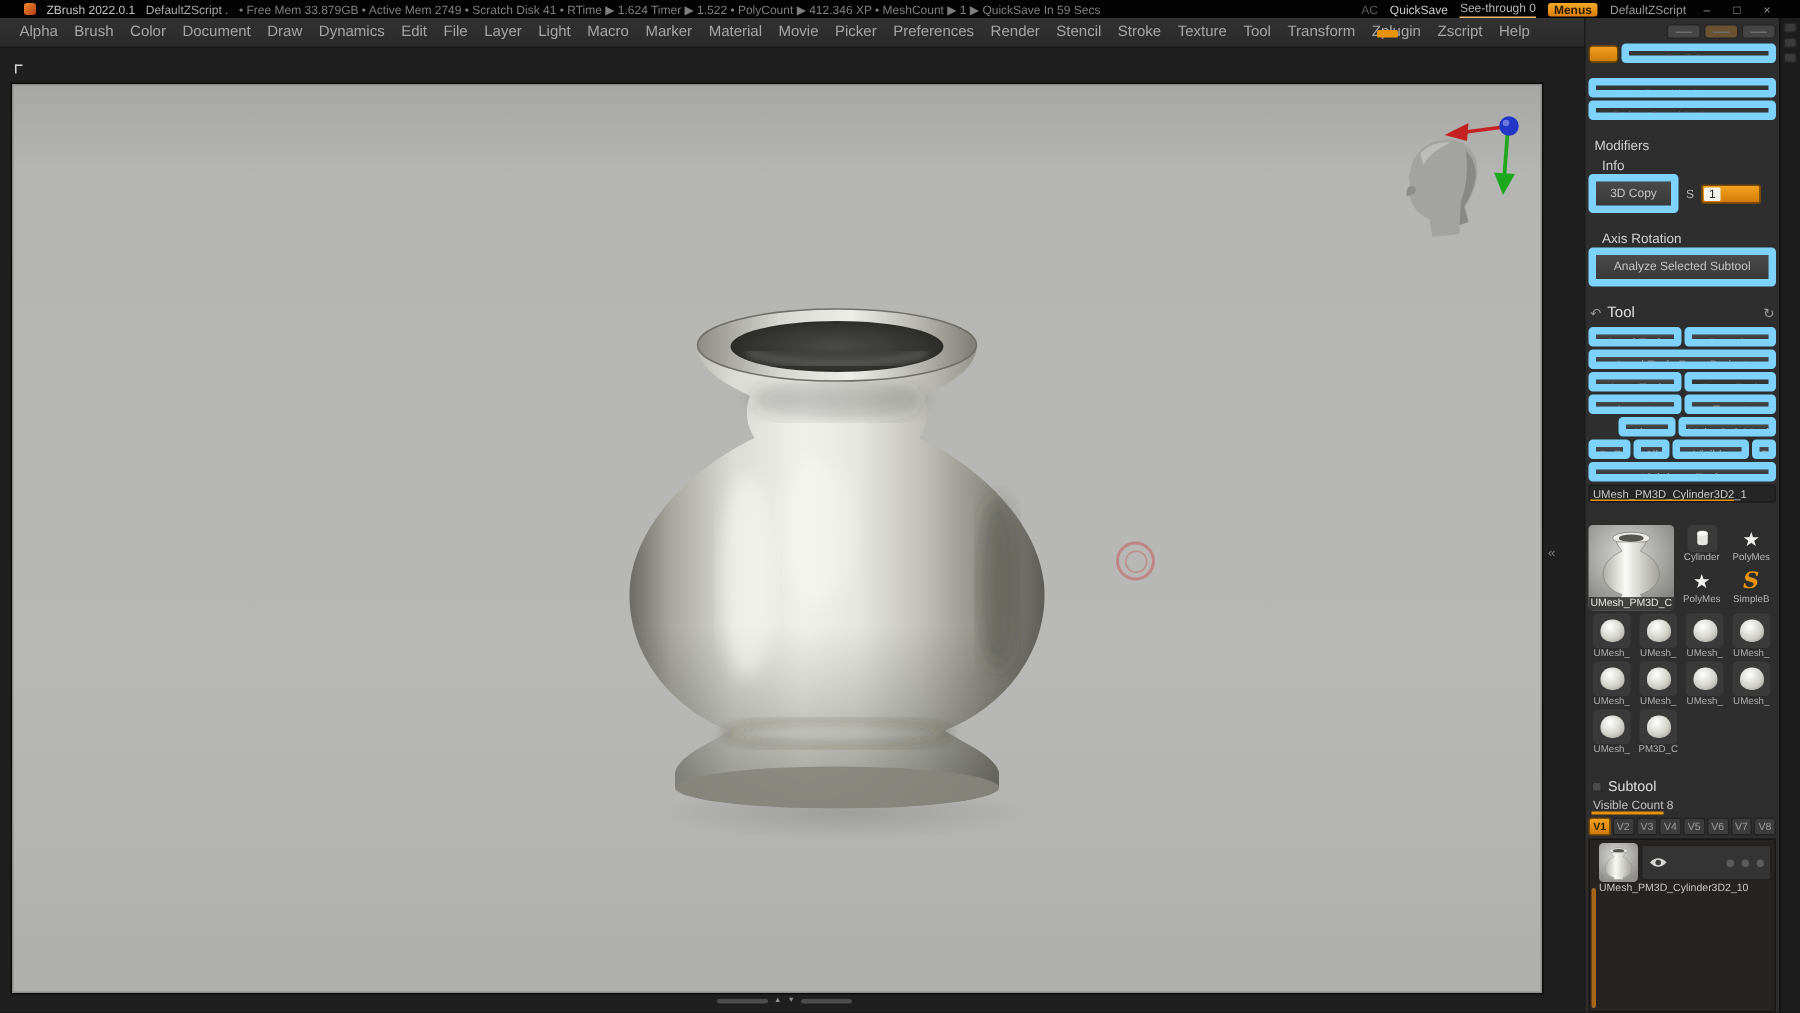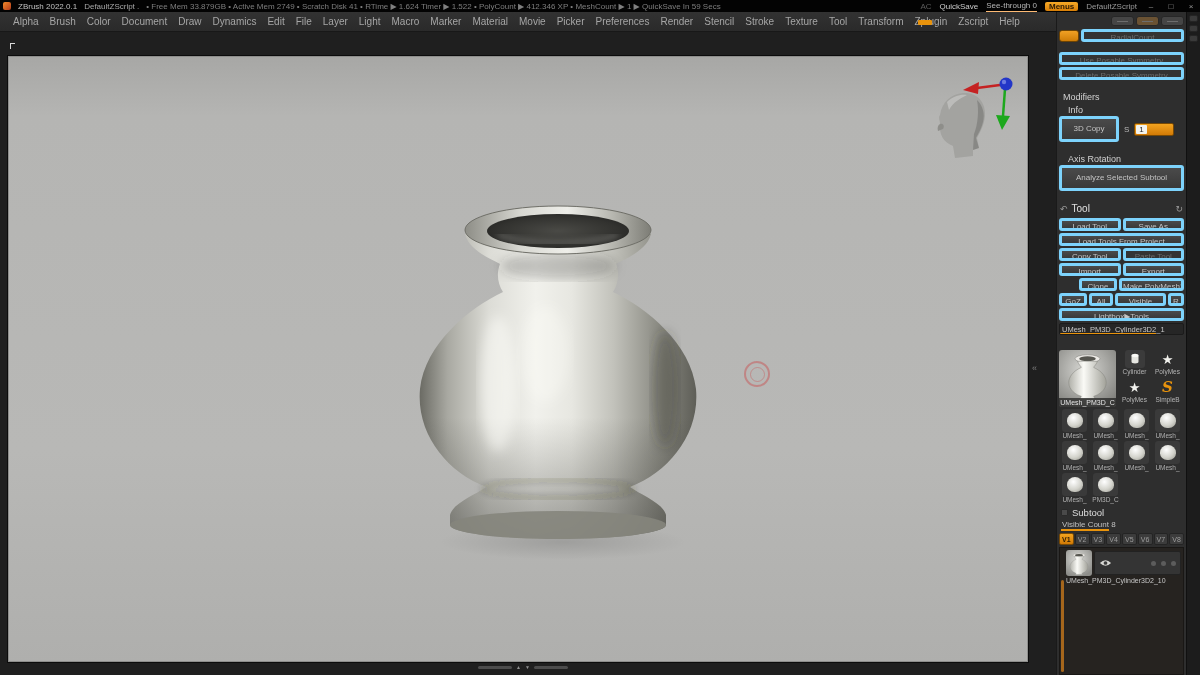--- a/index.html
+++ b/index.html
@@ -1,20 +1,20 @@
 <!DOCTYPE html>
 <html><head>
 <meta charset="utf-8">
 <style>
   *{margin:0;padding:0;box-sizing:border-box;}
   html,body{width:1200px;height:675px;overflow:hidden;background:#141414;font-family:"Liberation Sans",sans-serif;}
   #app{position:relative;width:1200px;height:675px;background:#1f1f1f;}
 
   
-  .titlebar{position:absolute;left:0;top:0;width:1200px;height:12px;background:#030303;display:flex;align-items:center;padding:0 3px;gap:7px;font-size:8px;color:#8f8f8f;white-space:nowrap;}
+  .titlebar{position:absolute;left:0;top:0;width:1200px;height:12px;background:#030303;display:flex;align-items:center;padding:0 16px;gap:7px;font-size:8px;color:#8f8f8f;white-space:nowrap;}
   .zb-logo{width:8px;height:8px;border-radius:2px;background:linear-gradient(135deg,#f08a2a,#b43a1a);flex:0 0 auto;}
   .tb-app{color:#c0c0c0;}
   .tb-proj{color:#a8a8a8;}
   .tb-stats{color:#7f7f7f;overflow:hidden;text-overflow:ellipsis;}
   .tb-right{margin-left:auto;display:flex;align-items:center;gap:8px;}
   .tb-ac{color:#5d5d5d;}
   .tb-qs{color:#cdcdcd;}
   .tb-see{color:#b5b5b5;border-bottom:1px solid #fdba74;padding-bottom:1px;}
   .tb-menus{background:linear-gradient(#f6a927,#d87f08);color:#2b1a03;border-radius:2px;padding:0 4px;height:9px;line-height:9px;font-weight:bold;}
   .tb-script{color:#9a9a9a;}
@@ -39,21 +39,21 @@
   .bottom-scroll{position:absolute;left:478px;top:665px;display:flex;align-items:center;gap:4px;}
   .bottom-scroll .bar{width:34px;height:3px;background:#4c4c4c;border-radius:2px;}
   .bottom-scroll .arr{font-size:5px;color:#909090;line-height:5px;}
 
   
   .right-panel{position:absolute;left:1056px;top:12px;width:130px;height:663px;background:#2e2e2e;border-left:1px solid #1a1a1a;display:flex;flex-direction:column;padding:2px 2px 0 2px;}
   .rstrip{position:absolute;left:1186px;top:12px;width:14px;height:663px;background:#1c1c1c;border-left:1px solid #101010;}
   .rstrip .tiny{width:9px;height:7px;margin:3px auto 0;background:#3a3a3a;border-radius:2px;border:1px solid #242424;}
 
   .row{display:flex;gap:2px;align-items:center;margin-bottom:2px;} .spacer8{height:8px;flex:0 0 auto;}
-  .btn{flex:1;height:13px;line-height:11px;font-size:8px;color:#c4c4c4;text-align:center;background:linear-gradient(#4a4a4a,#393939);border:3px solid #7dd3fc;border-radius:3px;padding:0 1px;overflow:hidden;white-space:nowrap;font-family:"Liberation Sans",sans-serif;}
+  .btn{flex:1;height:13px;line-height:11px;font-size:8px;color:#c4c4c4;text-align:center;background:linear-gradient(#4a4a4a,#393939);border:5px solid #7dd3fc;border-radius:3px;padding:0 1px;overflow:hidden;white-space:nowrap;font-family:"Liberation Sans",sans-serif;}
   .btn.disabled{color:#6c6c6c;background:#343434;}
   .btn.h14{height:26px;line-height:12px;}
   .mini-btn{width:23px;height:10px;background:#454545;border:1px solid #272727;border-radius:3px;position:relative;}
   .mini-btn::after{content:"";position:absolute;left:5px;top:4px;right:5px;height:1px;background:#6d6d6d;}
   .mini-btn.warm{background:#6a5233;}
   .mini-orange{width:20px;height:12px;background:linear-gradient(#f1a124,#cf7d07);border:1px solid #6e4403;border-radius:3px;}
   .mini-row{display:flex;gap:2px;justify-content:flex-end;margin:2px 0 3px;}
   .section-label{font-size:9px;color:#d2d2d2;padding:2px 4px 1px;height:13px;}
   .section-label.indent{padding-left:9px;}
   .s-label{font-size:8px;color:#b8b8b8;padding:0 3px;}
@@ -76,21 +76,21 @@
   .q-ico.star{color:#f2f2ee;font-size:13px;line-height:13px;background:transparent;}
   .q-ico.sbrush{background:transparent;color:#e8930c;font-family:"DejaVu Serif",serif;font-style:italic;font-weight:bold;font-size:15px;line-height:15px;}
   .q-label{font-size:6.5px;color:#b5b5b5;line-height:8px;white-space:nowrap;}
 
   .mesh-grid{display:flex;flex-wrap:wrap;}
   .m-cell{width:31px;display:flex;flex-direction:column;align-items:center;margin-bottom:1px;}
   .m-thumb{width:25px;height:23px;background:#3a3a3a;border-radius:3px;display:flex;align-items:center;justify-content:center;}
   .m-blob{width:16px;height:15px;border-radius:50% 50% 45% 45%;background:radial-gradient(circle at 40% 32%,#ffffff,#d3d3cc 55%,#96968e);}
   .m-label{font-size:6.5px;color:#b0b0b0;line-height:8px;white-space:nowrap;}
 
-  .subtool-header{display:flex;align-items:center;gap:4px;font-size:9.5px;color:#dedede;margin-top:0;padding:2px 2px 1px;}
+  .subtool-header{display:flex;align-items:center;gap:4px;font-size:9.5px;color:#dedede;margin-top:12px;padding:2px 2px 1px;}
   .subtool-header .sq{width:7px;height:7px;background:#4a4a4a;border:1px solid #2a2a2a;border-radius:1px;}
   .visible-count{font-size:8px;color:#c0c0c0;padding:1px 3px 0;position:relative;height:12px;}
   .visible-count::after{content:"";position:absolute;left:2px;bottom:0;width:48px;height:2px;background:#e8930c;}
   .vtabs{display:flex;gap:1px;margin:2px 0;}
   .vtab{flex:1;height:12px;line-height:11px;font-size:7px;text-align:center;background:#3c3c3c;border:1px solid #242424;border-radius:2px;color:#9c9c9c;}
   .vtab.active{background:linear-gradient(#f2a31f,#d27a06);color:#2c1d05;border-color:#7a4b05;font-weight:bold;}
 
   .subtool-list{flex:1;background:#262320;border:1px solid #191715;position:relative;padding:2px 2px 0 6px;margin-bottom:0;}
   .subtool-scrollbar{position:absolute;left:1px;top:32px;bottom:2px;width:3px;background:#a5661c;border-radius:2px;}
   .st-item{}

